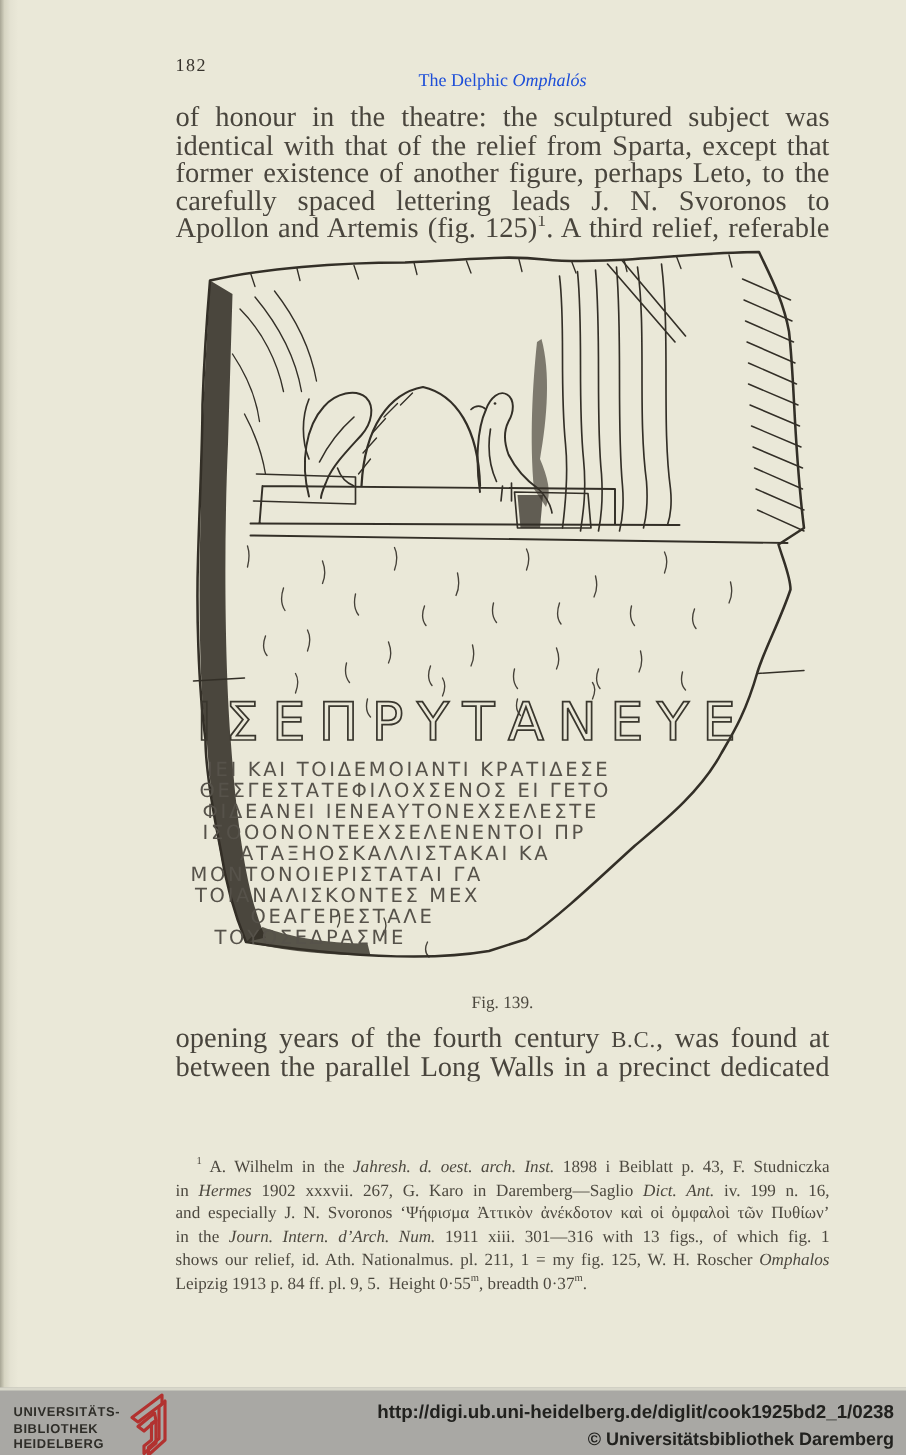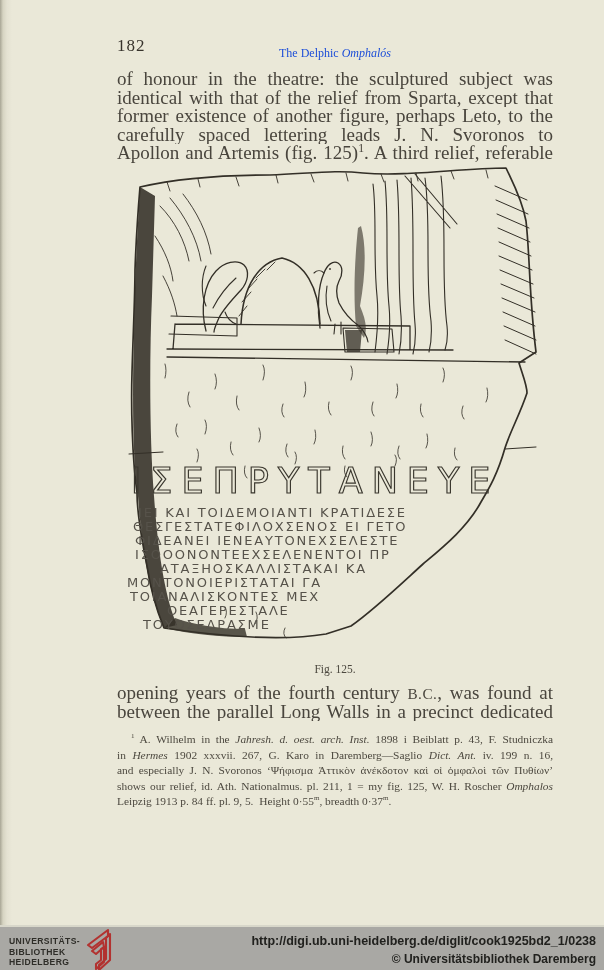--- a/index.html
+++ b/index.html
@@ -7,32 +7,32 @@
     position:relative; width:604px; height:970px; overflow:hidden;
     background:#eae8d8;
     font-family:"Liberation Serif", serif;
     color:#45413a;
   }
   .page::before{ 
     content:""; position:absolute; left:0; top:0; bottom:0; width:12px;
     background:linear-gradient(to right,#a8a695 0px,#d6d4c2 3px,#e4e2d2 7px,rgba(234,232,216,0) 12px);
     z-index:5; pointer-events:none;
   }
-  .pgnum{position:absolute; left:117px; top:36px; font-size:17px; letter-spacing:1px; color:#37332c;}
+  .pgnum{position:absolute; left:117px; top:36px; font-size:12px; letter-spacing:1px; color:#37332c;}
   .title{position:absolute; left:117px; top:46px; width:436px; text-align:center;
          font-size:12px; color:#1d4ed8;}
   .para{position:absolute; left:117px; width:436px; font-size:19px; line-height:18.6px;
         color:#49453d;}
   .jline{height:18.6px; overflow:hidden; text-align:justify; text-align-last:justify;}
   .p1{top:70px;}
   .p2{top:684px;}
   .footnote{position:absolute; left:117px; top:732px; width:436px; font-size:11.4px;
             line-height:15.5px; color:#4c483f;}
   .footnote .jline{height:15.5px;}
-  .footnote .jline:first-child{text-indent:14px;}
+  .footnote .jline:first-child{text-indent:14px;margin-top:39px;}
   .jline.noj{text-align-last:left;}
   sup{font-size:0.62em; line-height:0;}
   .sc{font-size:0.8em; letter-spacing:0.5px;}
   .figwrap{position:absolute; left:105px; top:166px; width:450px; height:500px;}
   .figcaption{position:absolute; left:117px; top:663px; width:436px; text-align:center;
               font-size:11.5px; color:#4c483f;}
   .inscr{font-family:"DejaVu Sans", sans-serif;}
   .footerbar{position:absolute; left:0; right:0; top:925px; height:45px;
              background:#a9a8a4; border-top:2px solid #d8d7ca;
              font-family:"Liberation Sans", sans-serif; z-index:6;}
@@ -128,31 +128,32 @@
         <text x="30" y="393">ΙΣΟΟΟΝΟΝΤΕΕΧΣΕΛΕΝΕΝΤΟΙ ΠΡ</text>
         <text x="55" y="407">ΑΤΑΞΗΟΣΚΑΛΛΙΣΤΑΚΑΙ ΚΑ</text>
         <text x="22" y="421">ΜΟΝΤΟΝΟΙΕΡΙΣΤΑΤΑΙ ΓΑ</text>
         <text x="25" y="435">ΤΟΙΑΝΑΛΙΣΚΟΝΤΕΣ ΜΕΧ</text>
         <text x="62" y="449">ΟΕΑΓΕΡΕΣΤΑΛΕ</text>
         <text x="38" y="463">ΤΟΥΟΣΕΔΡΑΣΜΕ</text>
       </g>
     </svg>
   </div>
 
-  <div class="figcaption">Fig. 125.</div>
+  <div class="figcaption">Fig. 139.</div>
 
   <div class="para p2">
     <div class="jline"><span>opening years of the fourth century </span><span class="sc">B.C.</span><span>, was found at Phaleron</span></div>
     <div class="jline"><span>between the parallel Long Walls in a precinct dedicated to Kephisos</span></div>
   </div>
 
   <div class="footnote">
     <div class="jline"><sup>1</sup><span> A. Wilhelm in the </span><span style="font-style: italic;">Jahresh. d. oest. arch. Inst.</span><span> 1898 i Beiblatt p. 43, F. Studniczka</span></div>
     <div class="jline"><span>in </span><span style="font-style: italic;">Hermes</span><span> 1902 xxxvii. 267, G. Karo in Daremberg—Saglio </span><span style="font-style: italic;">Dict. Ant.</span><span> iv. 199 n. 16,</span></div>
     <div class="jline"><span>and especially J. N. Svoronos ‘Ψήφισμα Ἀττικὸν ἀνέκδοτον καὶ οἱ ὀμφαλοὶ τῶν Πυθίων’</span></div>
+    <div class="jline"><span>in the </span><span style="font-style: italic;">Journ. Intern. d’Arch. Num.</span><span> 1911 xiii. 301—316 with 13 figs., of which fig. 1</span></div>
     <div class="jline"><span>shows our relief, </span><span style="">id. Ath. Nationalmus.</span><span> pl. 211, 1 = my fig. 125, W. H. Roscher </span><span style="font-style: italic;">Omphalos</span></div>
     <div class="jline noj"><span>Leipzig 1913 p. 84 ff. pl. 9, 5. Height 0·55</span><sup>m</sup><span>, breadth 0·37</span><sup>m</sup><span>.</span></div>
   </div>
 
   <div class="footerbar">
     <div class="liblines">
       <div>UNIVERSITÄTS-</div>
       <div>BIBLIOTHEK</div>
       <div>HEIDELBERG</div>
     </div>

